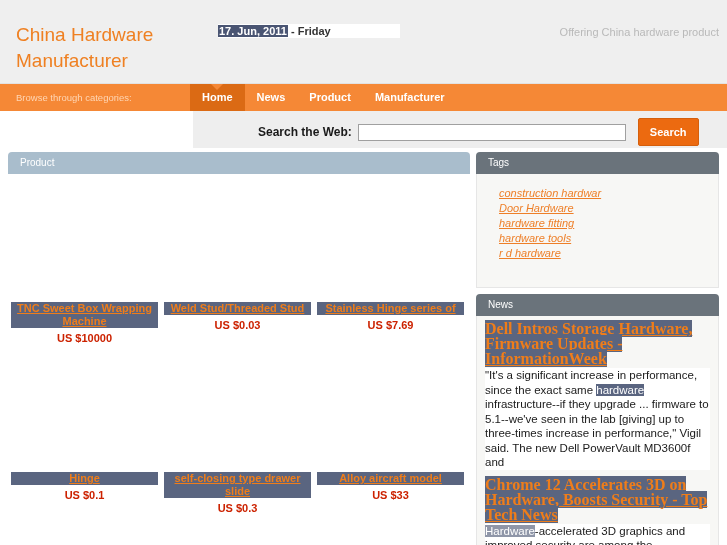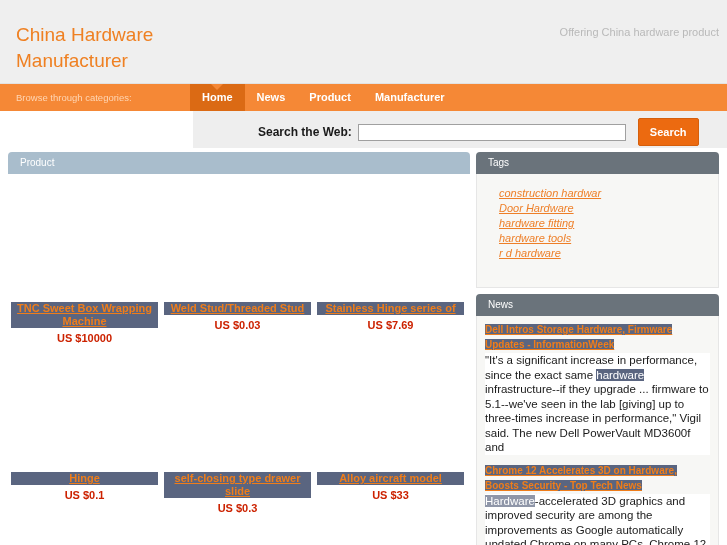--- a/index.html
+++ b/index.html
@@ -285,28 +285,29 @@
     background: #f7f7f5;
     border: 1px solid #e6e6e6;
     border-top: none;
     padding: 6px 8px 4px 8px;
   }
   .news-item {
     margin-bottom: 8px;
   }
   .news-title {
     display: inline;
-    font-size: 10px;
+    font-size: 16px;
     font-weight: bold;
     color: #ef7d1a;
     background: #5a6580;
     text-decoration: underline;
     line-height: 14px;
     cursor: pointer;
     box-decoration-break: clone;
+    font-family: Liberation Serif, serif;
     -webkit-box-decoration-break: clone;
   }
   .news-snippet {
     margin-top: 1px;
     font-size: 11.5px;
     line-height: 14.5px;
     color: #1a1a1a;
     background: #ffffff;
   }
   .hl {
@@ -319,20 +320,23 @@
   }
 </style>
 </head>
 <body>
 
 <div class="page">
 
   <div class="header">
     <div class="site-title">China Hardware Manufacturer</div>
 
+    <div class="date-wrap">
+      <span class="date-sel">17. Jun, 2011</span><span class="date-day"> - Friday</span>
+    </div>
 
     <div class="tagline">Offering China hardware product</div>
   </div>
 
   <div class="nav">
     <div class="nav-label">Browse through categories:</div>
     <div class="nav-items">
       <div class="nav-item active">Home</div>
       <div class="nav-item">News</div>
       <div class="nav-item">Product</div>

